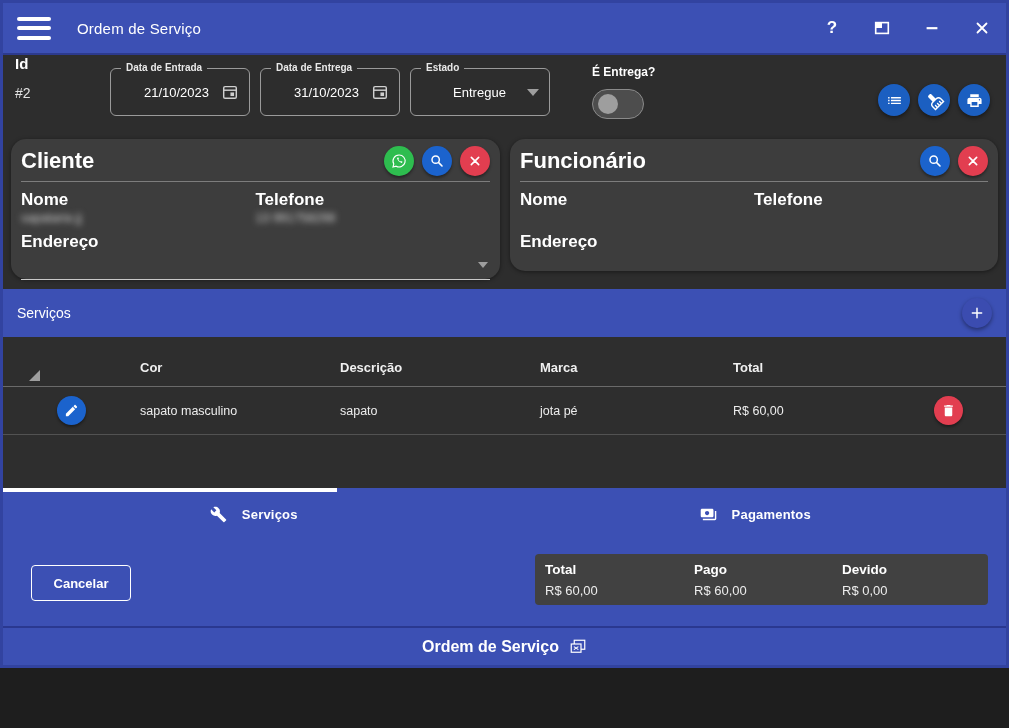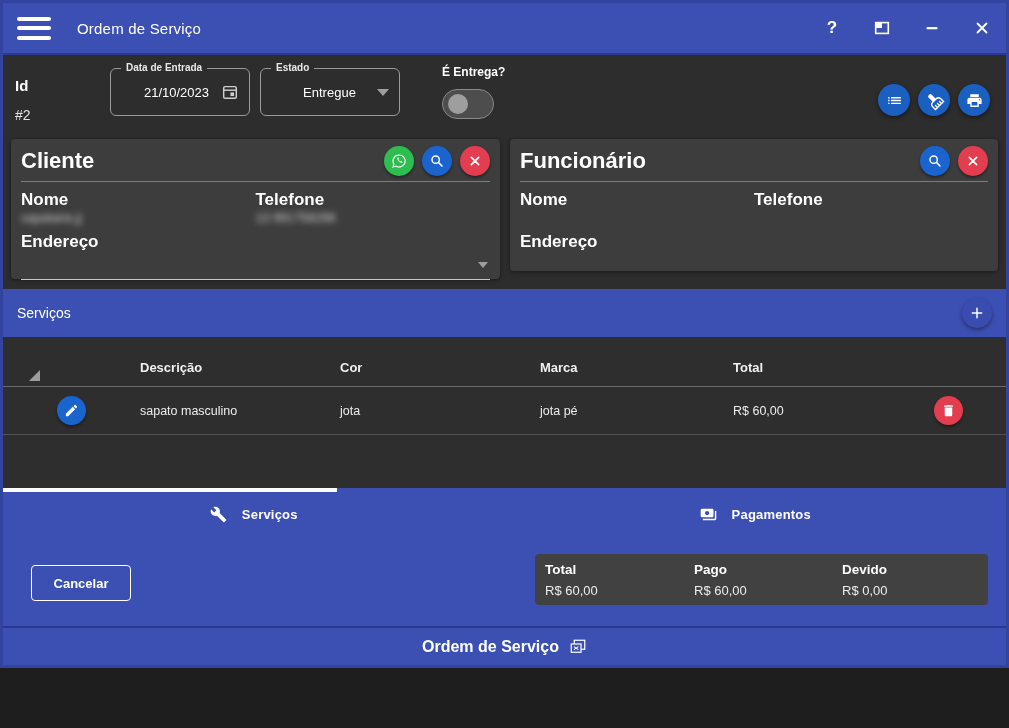--- a/index.html
+++ b/index.html
@@ -10,40 +10,40 @@
   .appbar { height:52px; background:#3c50b4; border-bottom:2px solid #2c3a8e; display:flex; align-items:center; padding:0 14px; flex:0 0 auto; color:#fff; }
   .hamburger { width:34px; height:23px; display:flex; flex-direction:column; justify-content:space-between; cursor:pointer; }
   .hamburger span { display:block; height:4px; border-radius:2px; background:#fff; }
   .appbar-title { font-size:15px; margin-left:26px; letter-spacing:.2px; }
   .appbar-spacer { flex:1; }
   .winbtn { width:20px; height:20px; display:flex; align-items:center; justify-content:center; margin-left:30px; cursor:pointer; color:#fff; font-size:17px; font-weight:bold; }
   .winbtn svg { display:block; }
 
   
   .form-row { height:84px; display:flex; align-items:flex-start; padding:0 12px; flex:0 0 auto; }
-  .id-block { width:95px; padding-top:22px; }
+  .id-block { width:95px; }
   .id-label { color:#fff; font-weight:bold; font-size:15px; }
   .id-value { color:#e2e2e2; font-size:14px; margin-top:13px; }
   .ofield { position:relative; width:140px; height:48px; border:1px solid #9a9a9a; border-radius:6px; margin-top:13px; margin-right:10px; display:flex; align-items:center; padding:0 10px 0 21px; cursor:pointer; }
   .ofield .flabel { position:absolute; top:-7px; left:10px; background:#2d2d2d; padding:0 5px; font-size:10px; color:#e8e8e8; font-weight:bold; white-space:nowrap; }
   .ofield .fvalue { color:#fff; font-size:13px; flex:1;text-align:center; }
   .ofield .ficon { width:18px; height:18px; color:#cfcfcf; }
   .caret-down { width:0; height:0; border-left:6px solid transparent; border-right:6px solid transparent; border-top:7px solid #9e9e9e; }
   .entrega-block { margin-left:32px; padding-top:10px; }
   .entrega-label { color:#fff; font-weight:bold; font-size:12px; }
   .toggle { margin-top:10px; width:52px; height:30px; border-radius:15px; background:#4d4d4d; border:1px solid #8a8a8a; position:relative; cursor:pointer; }
   .toggle .thumb { position:absolute; left:5px; top:4px; width:20px; height:20px; border-radius:50%; background:#9e9e9e; }
   .form-spacer { flex:1; }
   .round-btns { display:flex; gap:8px; padding-top:29px; padding-right:4px; }
   .rbtn { width:32px; height:32px; border-radius:50%; background:#1b5fc1; display:flex; align-items:center; justify-content:center; cursor:pointer; box-shadow:0 2px 4px rgba(0,0,0,.45); color:#fff; }
   .rbtn svg { width:17px; height:17px; }
 
   
   .cards-row { height:150px; display:flex; gap:10px; padding:0 8px; flex:0 0 auto; align-items:flex-start; }
-  .card { background:#3d3d3d; border-radius:4px; box-shadow:0 1px 4px rgba(0,0,0,.45); padding:4px 10px 0 10px; }
+  .card { background:#3d3d3d; border-radius:15px; box-shadow:0 1px 4px rgba(0,0,0,.45); padding:4px 10px 0 10px; }
   .card.cliente { width:489px; height:140px; }
   .card.funcionario { flex:1; height:132px; }
   .card-head { display:flex; align-items:center; height:36px; }
   .card-title { color:#fff; font-weight:bold; font-size:22px; flex:1; }
   .cbtn { width:30px; height:30px; border-radius:50%; display:flex; align-items:center; justify-content:center; cursor:pointer; margin-left:8px; box-shadow:0 2px 3px rgba(0,0,0,.4); color:#fff; }
   .cbtn svg { width:16px; height:16px; }
   .cbtn.green { background:#2ebd4f; }
   .cbtn.blue { background:#1b63cd; }
   .cbtn.red { background:#e23e50; }
   .card-divider { height:1px; background:#7d7d7d; margin-top:2px; }
@@ -140,20 +140,31 @@
       <span class="fvalue">21/10/2023</span>
       <span class="ficon">
         <svg viewBox="0 0 20 20" width="18" height="18">
             <rect x="3" y="4" width="14" height="13" rx="1.5" fill="none" stroke="#cfcfcf" stroke-width="1.6"></rect>
             <line x1="3" y1="8" x2="17" y2="8" stroke="#cfcfcf" stroke-width="1.6"></line>
             <rect x="10.5" y="10.5" width="4" height="4" fill="#cfcfcf"></rect>
           </svg>
       </span>
     </div>
 
+    <div class="ofield">
+      <span class="flabel">Data de Entrega</span>
+      <span class="fvalue">31/10/2023</span>
+      <span class="ficon">
+        <svg viewBox="0 0 20 20" width="18" height="18">
+            <rect x="3" y="4" width="14" height="13" rx="1.5" fill="none" stroke="#cfcfcf" stroke-width="1.6"></rect>
+            <line x1="3" y1="8" x2="17" y2="8" stroke="#cfcfcf" stroke-width="1.6"></line>
+            <rect x="10.5" y="10.5" width="4" height="4" fill="#cfcfcf"></rect>
+          </svg>
+      </span>
+    </div>
 
     <div class="ofield">
       <span class="flabel">Estado</span>
       <span class="fvalue">Entregue</span>
       <span class="caret-down"></span>
     </div>
 
     <div class="entrega-block">
       <div class="entrega-label">É Entrega?</div>
       <div class="toggle">
@@ -266,36 +277,36 @@
       <svg viewBox="0 0 24 24">
           <path d="M12 5v14M5 12h14" stroke="#fff" stroke-width="2.2" stroke-linecap="round"></path>
         </svg>
     </div>
   </div>
 
   <div class="table-area">
     <div class="tgrid thead">
       <div class="corner-tri"></div>
       <div></div>
+      <div class="th">Cor</div>
       <div class="th">Descrição</div>
-      <div class="th">Cor</div>
       <div class="th">Marca</div>
       <div class="th">Total</div>
       <div></div>
     </div>
     <div class="tgrid trow">
       <div class="cell-center">
         <div class="sbtn blue">
           <svg viewBox="0 0 24 24">
               <path fill="#fff" d="M3 17.25V21h3.75L17.81 9.94l-3.75-3.75L3 17.25zM20.71 7.04c.39-.39.39-1.02 0-1.41l-2.34-2.34c-.39-.39-1.02-.39-1.41 0l-1.83 1.83 3.75 3.75 1.83-1.83z"></path>
             </svg>
         </div>
       </div>
       <div class="td">sapato masculino</div>
-      <div class="td">jota</div>
+      <div class="td">sapato</div>
       <div class="td">jota pé</div>
       <div class="td">R$ 60,00</div>
       <div class="cell-center">
         <div class="sbtn red">
           <svg viewBox="0 0 24 24">
               <path fill="#fff" d="M6 19c0 1.1.9 2 2 2h8c1.1 0 2-.9 2-2V7H6v12zM19 4h-3.5l-1-1h-5l-1 1H5v2h14V4z"></path>
             </svg>
         </div>
       </div>
     </div>

